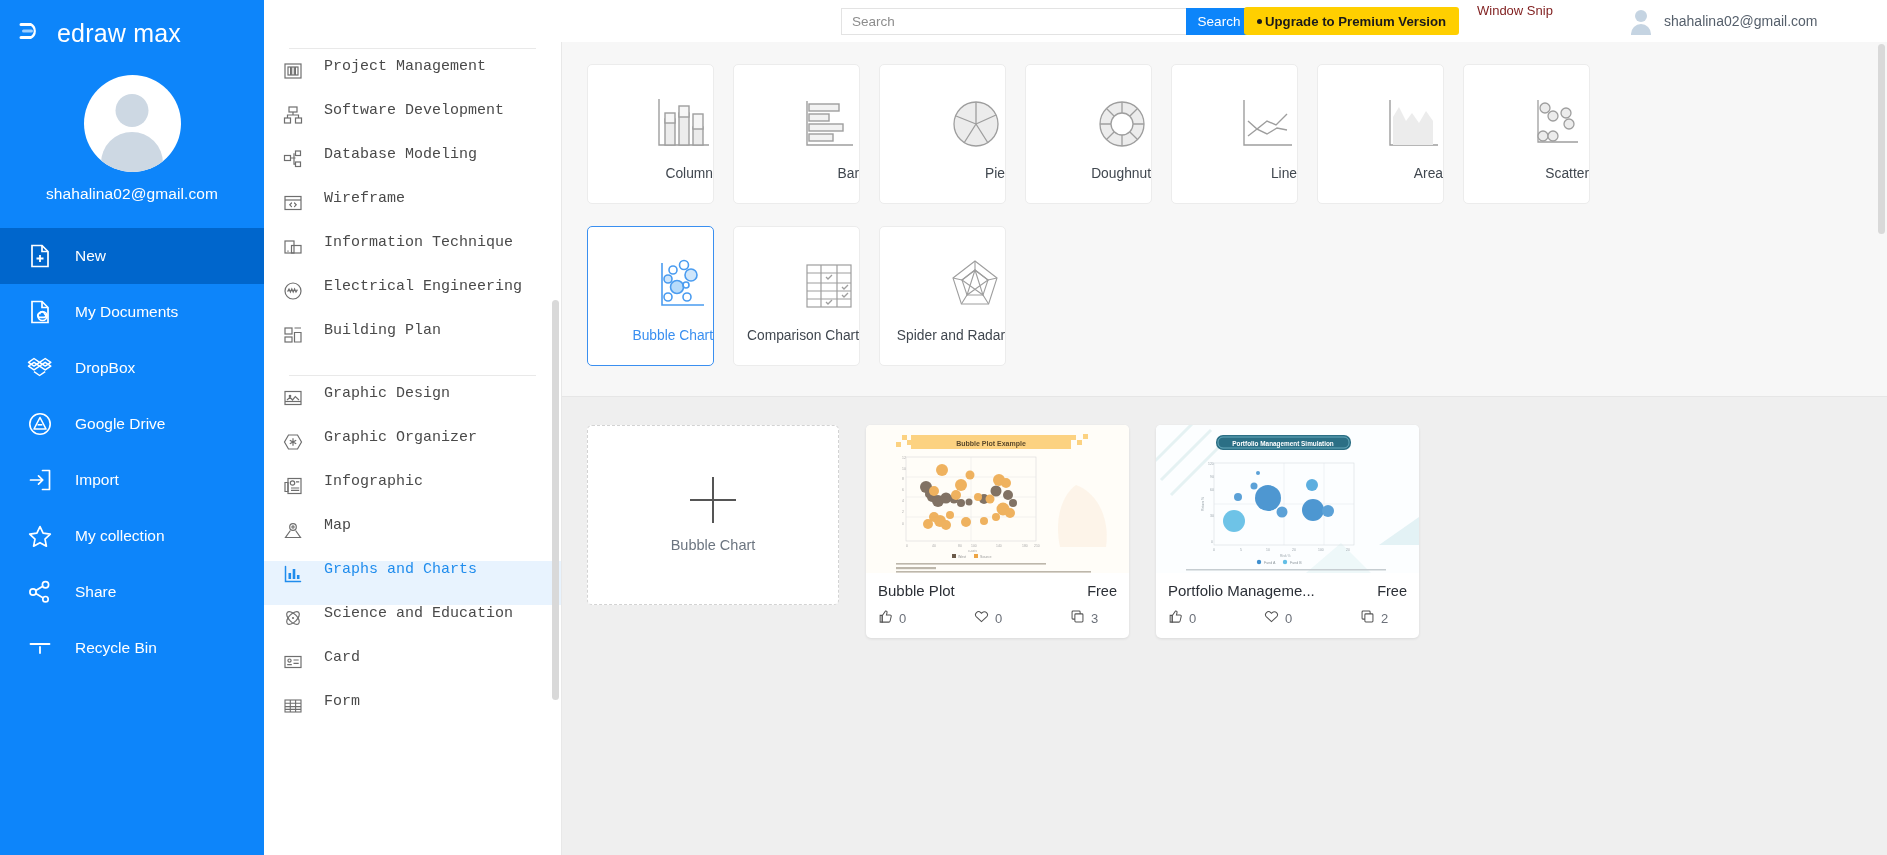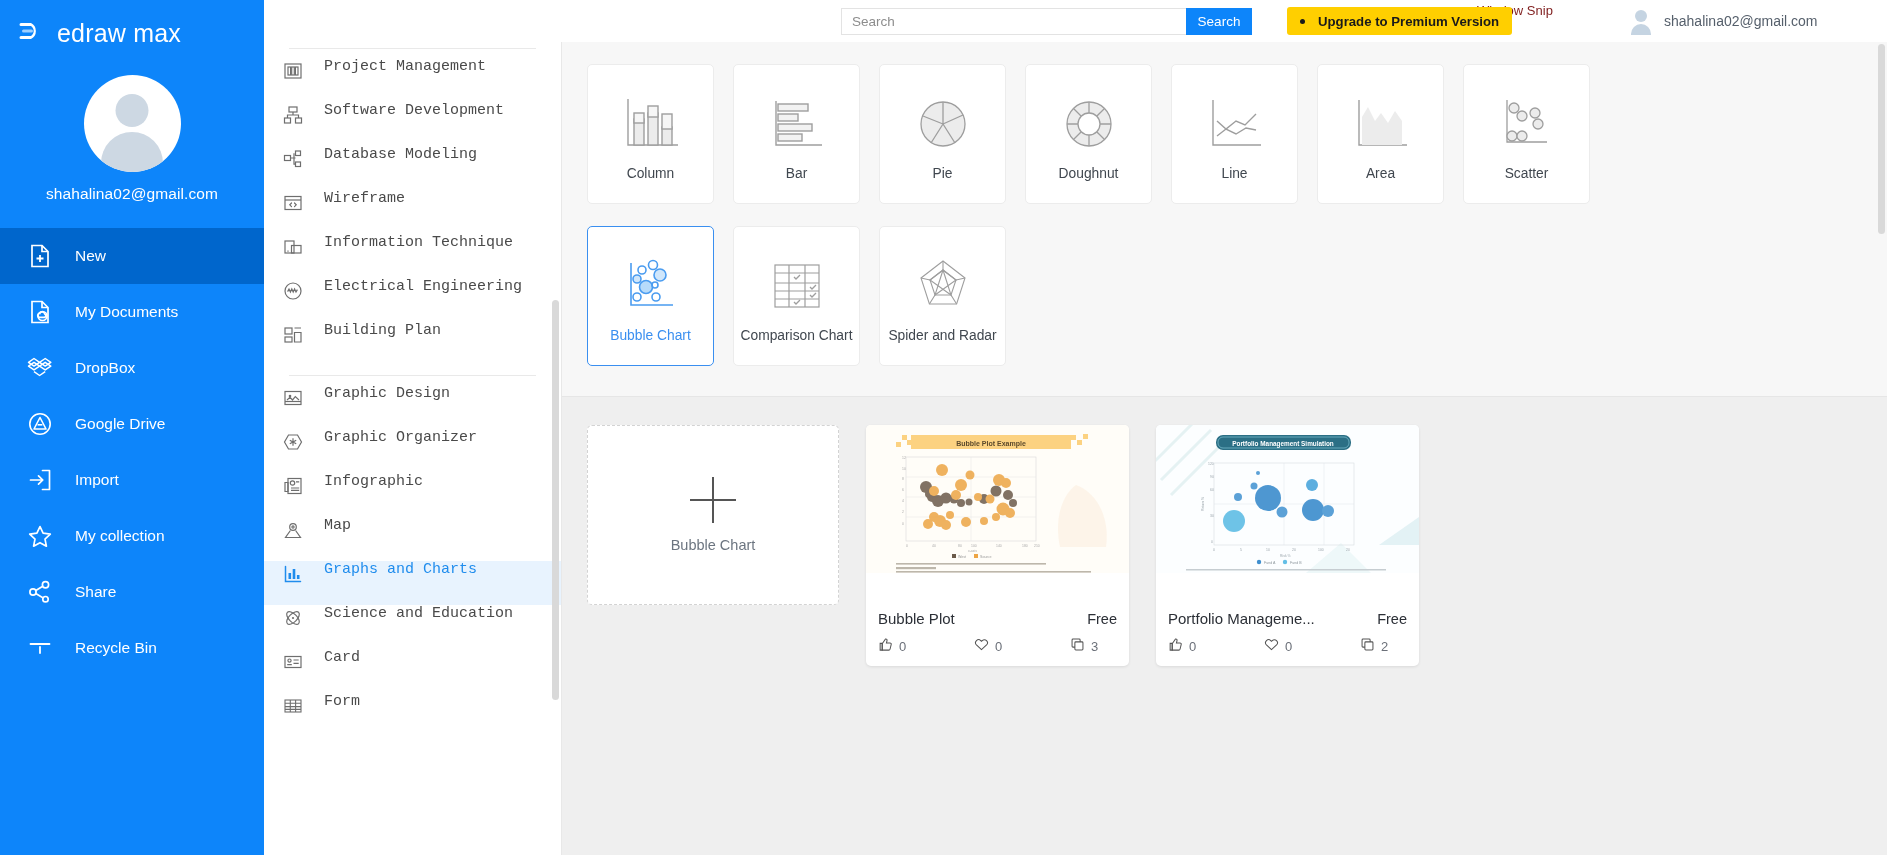--- a/index.html
+++ b/index.html
@@ -82,44 +82,44 @@
     width: 345px; height: 27px; border: 1px solid #e3e3e3; border-right: none;
     padding: 0 10px; font-size: 13.5px; color: #333; outline: none;
     font-family: "Liberation Sans", sans-serif;
   }
   .search-input::placeholder { color: #8d8d8d; }
   .search-btn {
     width: 66px; height: 27px; background: #0d85fa; color: #fff; border: none;
     font-size: 13.5px; cursor: pointer; font-family: "Liberation Sans", sans-serif;
   }
   .upgrade-btn {
-    position: absolute; left: 1023px; top: 7px;
+    position: absolute; left: 980px; top: 7px;
     height: 28px; background: #ffcf00; color: #1a1a1a; border: none;
     border-radius: 3px; font-size: 13.2px; font-weight: bold;
-    padding: 0 13px; cursor: pointer; display: flex; align-items: center; gap: 13px;
+    padding: 0 13px; cursor: pointer; display: flex; align-items: center; gap: 3px;
     font-family: "Liberation Sans", sans-serif;
   }
   .dot { width: 5px; height: 5px; border-radius: 50%; background: #1a1a1a; display: inline-block; }
   .topuser { position: absolute; left: 1364px; top: 8px; display: flex; align-items: center; gap: 10px; }
   .avatar-sm { width: 26px; height: 26px; position: relative; }
   .avatar-sm .h { position: absolute; left: 7px; top: 2px; width: 12px; height: 12px; border-radius: 50%; background: #c5d4e2; }
   .avatar-sm .b { position: absolute; left: 3px; top: 16px; width: 20px; height: 11px; border-radius: 10px 10px 0 0; background: #c5d4e2; }
   .topuser-email { font-size: 14px; color: #555f6b; }
   .watermark {
     position: absolute; left: 1213px; top: 3px; font-size: 13px; color: #7f1d1d; pointer-events: none;
   }
 
   
   .main { position: absolute; left: 562px; top: 42px; right: 0; bottom: 0; background: #efefef; }
   .types-area { background: #f7f7f7; padding: 22px 0 30px 0; border-bottom: 1px solid #e6e6e6; }
   .types-row { display: flex; gap: 19px; padding-left: 25px; }
   .type-card {
     width: 127px; height: 140px; background: #ffffff; border: 1px solid #ececec;
     border-radius: 5px; display: flex; flex-direction: column;
-    align-items: center; justify-content: center; cursor: pointer;
+    align-items: flex-end; justify-content: center; cursor: pointer;
   }
   .type-card.selected { border: 1.5px solid #3a8ff0; }
   .type-ico { height: 72px; display: flex; align-items: center; justify-content: center; }
   .type-label { font-size: 13.8px; color: #40474f; margin-top: 6px; text-align: center; }
   .type-card.selected .type-label { color: #3a8ff0; }
   .types-row2 { margin-top: 22px; }
 
   
   .tpl-area { padding: 28px 0 0 25px; display: flex; gap: 27px; }
   .tpl-new {
@@ -131,21 +131,21 @@
   .plus::before { content: ""; position: absolute; left: 0; top: 22px; width: 46px; height: 2px; background: #555; }
   .plus::after { content: ""; position: absolute; left: 22px; top: 0; width: 2px; height: 46px; background: #555; }
   .tpl-new-label { font-size: 14.5px; color: #6c7580; margin-top: 14px; }
 
   .tpl-card {
     width: 263px; background: #ffffff; border-radius: 5px; overflow: hidden;
     box-shadow: 0 1px 3px rgba(0,0,0,.09); cursor: pointer;
   }
   .tpl-thumb { height: 148px; position: relative; overflow: hidden; }
   .tpl-foot { padding: 9px 12px 11px; }
-  .tpl-titlerow { display: flex; justify-content: space-between; align-items: baseline; margin-top: 28px; }
+  .tpl-titlerow { display: flex; justify-content: space-between; align-items: baseline; }
   .tpl-title { font-size: 15px; color: #2b2f36; max-width: 175px; overflow: hidden; white-space: nowrap; text-overflow: ellipsis; }
   .tpl-price { font-size: 14.5px; color: #2b2f36; text-align: center; }
   .tpl-stats { display: flex; margin-top: 10px; color: #6b7079; font-size: 13px; }
   .stat { display: flex; align-items: center; gap: 6px; }
   .stat.s1 { width: 96px; }
   .stat.s2 { width: 96px; }
   .mainscroll {
     position: absolute; right: 2px; top: 2px; width: 7px; height: 190px;
     background: #d9d9d9; border-radius: 4px;
   }

